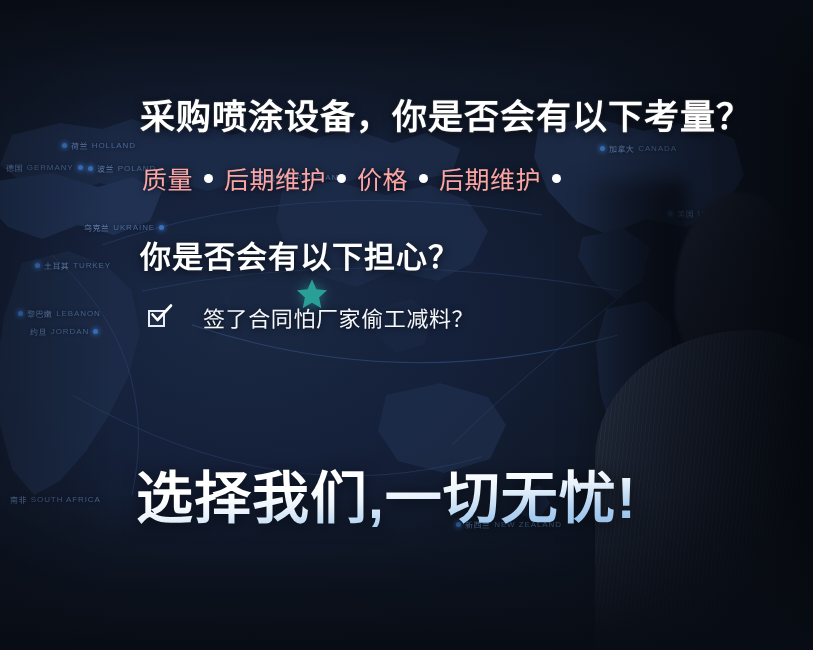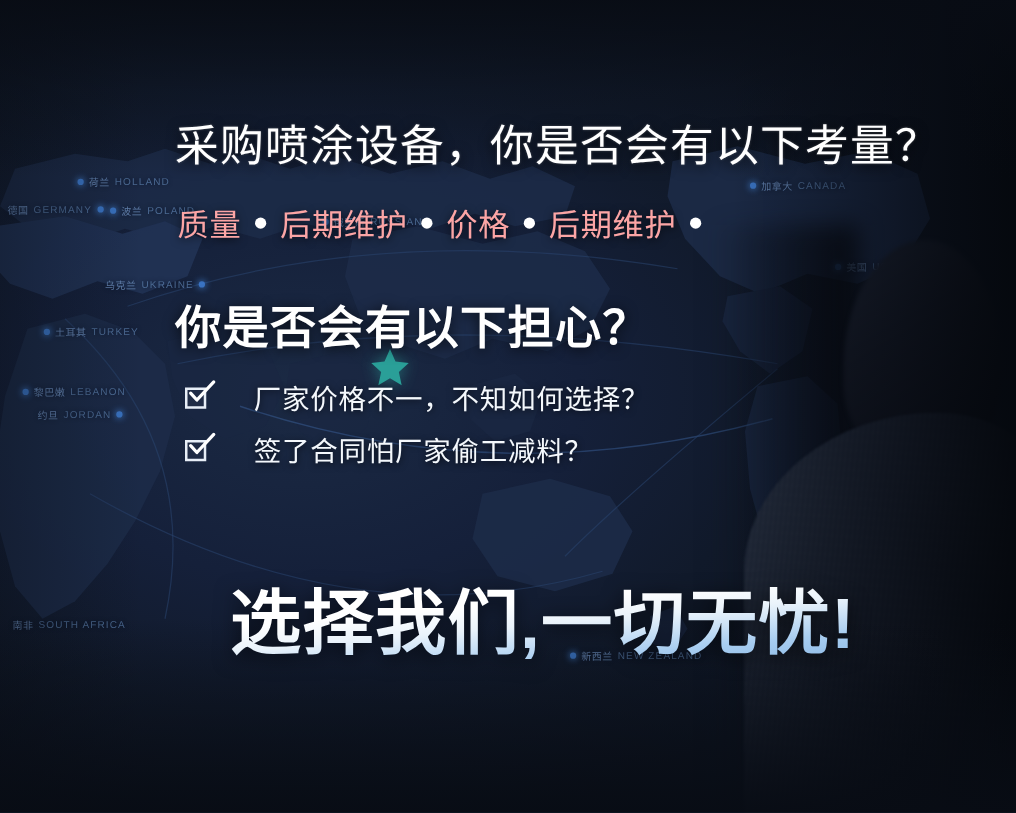--- a/index.html
+++ b/index.html
@@ -103,21 +103,21 @@
     width:120px; height:480px;
     background:linear-gradient(90deg, rgba(8,12,20,0) 0%, rgba(8,12,20,.55) 55%, rgba(6,9,15,.9) 100%);
     filter:blur(9px);
   }
 
   
   .content{ position:absolute; inset:0; }
 
   .headline{
     position:absolute; left:140px; top:88px;
-    font-size:35px; font-weight:normal;
+    font-size:35px; font-weight:bold;
     color:#ffffff; letter-spacing:1px;
     white-space:nowrap;
     text-shadow:0 2px 10px rgba(0,0,0,.75), 0 0 2px rgba(255,255,255,.3);
   }
 
   .subline{
     position:absolute; left:142px; top:160px;
     font-size:25px; color:#fca5a5;
     letter-spacing:.5px; white-space:nowrap;
     text-shadow:0 1px 7px rgba(0,0,0,.7);
@@ -125,21 +125,21 @@
   }
   .subline .sep{
     display:inline-block;
     width:9px; height:9px; border-radius:50%;
     background:#ffffff; margin:0 11px;
     flex:none;
   }
 
   .headline2{
     position:absolute; left:140px; top:232px;
-    font-size:37px; font-weight:bold;
+    font-size:31px; font-weight:bold;
     color:#ffffff; letter-spacing:1px;
     white-space:nowrap;
     text-shadow:0 2px 10px rgba(0,0,0,.75);
   }
 
   .worries{
     position:absolute; left:148px; top:303px;
     display:flex; flex-direction:column; gap:14px;
   }
   .worry-row{
@@ -171,21 +171,20 @@
   .slogan{
     position:absolute; left:136px; top:452px;
     font-size:57px; font-weight:bold;
     letter-spacing:1px; white-space:nowrap;
     background:linear-gradient(175deg,#ffffff 0%,#ffffff 40%,#eaf3fb 55%,#a8cdf0 78%,#87b6e4 100%);
     -webkit-background-clip:text;
     background-clip:text;
     color:transparent;
     -webkit-text-fill-color:transparent;
     filter:drop-shadow(0 3px 8px rgba(0,0,0,.65));
-    margin-left:48px;
   }
 </style>
 </head>
 <body>
 
 <div class="banner">
 
   <div class="bg-base"></div>
 
   <svg class="world-map" viewBox="0 0 780 470" preserveAspectRatio="none" aria-hidden="true">
@@ -311,29 +310,20 @@
       <span>价格</span>
       <span class="sep"></span>
       <span>后期维护</span>
       <span class="sep"></span>
     </div>
 
     <div class="headline2">你是否会有以下担心？</div>
 
     <div class="worries">
 
-      <div class="worry-row">
-        <span class="checkbox">
-          <span class="box"></span>
-          <svg viewBox="0 0 24 24" aria-hidden="true">
-            <path d="M3.5 11.5 L8.5 17 L22 2.5" fill="none" stroke="#ffffff" stroke-width="2.6" stroke-linecap="round" stroke-linejoin="round"></path>
-          </svg>
-        </span>
-        <span class="worry-text">厂家价格不一，不知如何选择？</span>
-      </div>
 
       <div class="worry-row">
         <span class="checkbox">
           <span class="box"></span>
           <svg viewBox="0 0 24 24" aria-hidden="true">
             <path d="M3.5 11.5 L8.5 17 L22 2.5" fill="none" stroke="#ffffff" stroke-width="2.6" stroke-linecap="round" stroke-linejoin="round"></path>
           </svg>
         </span>
         <span class="worry-text">签了合同怕厂家偷工减料？</span>
       </div>

